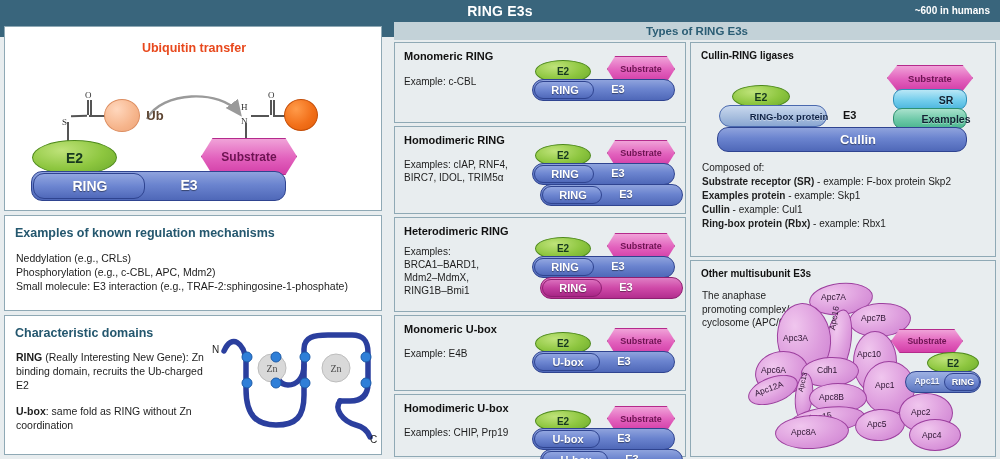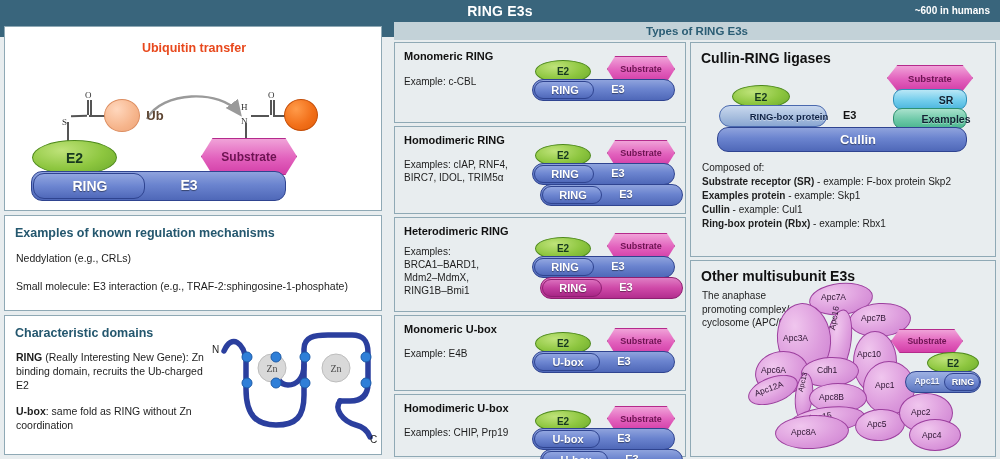--- a/index.html
+++ b/index.html
@@ -80,21 +80,21 @@
   .mrow{position:absolute;left:0;width:292px;background:#e8edef;
      border:1px solid #8fa9b5;box-sizing:border-box;}
   .mrow-title{position:absolute;left:9px;top:7px;color:#111;font-size:11px;
      font-weight:bold;white-space:nowrap;}
   .mrow-ex{position:absolute;left:9px;color:#1d1d1d;font-size:10px;line-height:13px;}
 
   
   .rightcol{position:absolute;left:690px;top:42px;width:306px;height:415px;}
   .rbox{position:absolute;left:0;width:306px;background:#e8edef;
      border:1px solid #8fa9b5;box-sizing:border-box;}
-  .rbox-title{position:absolute;left:10px;top:7px;color:#111;font-size:14px;
+  .rbox-title{position:absolute;left:10px;top:7px;color:#111;font-size:10px;
      font-weight:bold;}
   .rtext{position:absolute;color:#1d1d1d;font-size:10px;line-height:13.5px;}
   .rtext b{font-weight:bold;}
 
   .sr{position:absolute;border-radius:9px;
      background:linear-gradient(180deg,#b9e7f6 0%,#72cdec 55%,#4cb6de 100%);
      border:1px solid #2f91bb;box-sizing:border-box;}
   .adaptor{position:absolute;border-radius:9px;
      background:linear-gradient(180deg,#a9e2cd 0%,#6ec9a8 55%,#4bb68f 100%);
      border:1px solid #2e9171;box-sizing:border-box;}
@@ -167,20 +167,21 @@
         <div class="ringcap" style="width:112px;height:26px;">
           <div class="plabel" style="left:0;top:4px;width:112px;font-size:14px;">RING</div>
         </div>
         <div class="plabel" style="left:112px;top:5px;width:90px;font-size:14px;">E3</div>
       </div>
     </div>
 
     <div class="lbox lbox2">
       <div class="sec-title" style="position:absolute;left:10px;top:10px;">Examples of known regulation mechanisms</div>
       <div class="body-text" style="position:absolute;left:11px;top:35px;">Neddylation (e.g., CRLs)</div>
+      <div class="body-text" style="position:absolute;left:11px;top:49px;">Phosphorylation (e.g., c-CBL, APC, Mdm2)</div>
       <div class="body-text" style="position:absolute;left:11px;top:63px;">Small molecule: E3 interaction (e.g., TRAF-2:sphingosine-1-phosphate)</div>
     </div>
 
     <div class="lbox lbox3">
       <div class="sec-title" style="position:absolute;left:10px;top:10px;">Characteristic domains</div>
 
       <div style="position:absolute;left:11px;top:34px;width:190px;" class="body-text">
         <b>RING</b><span> (Really Interesting New Gene): Zn binding domain, recruits the Ub-charged E2</span>
       </div>
 

